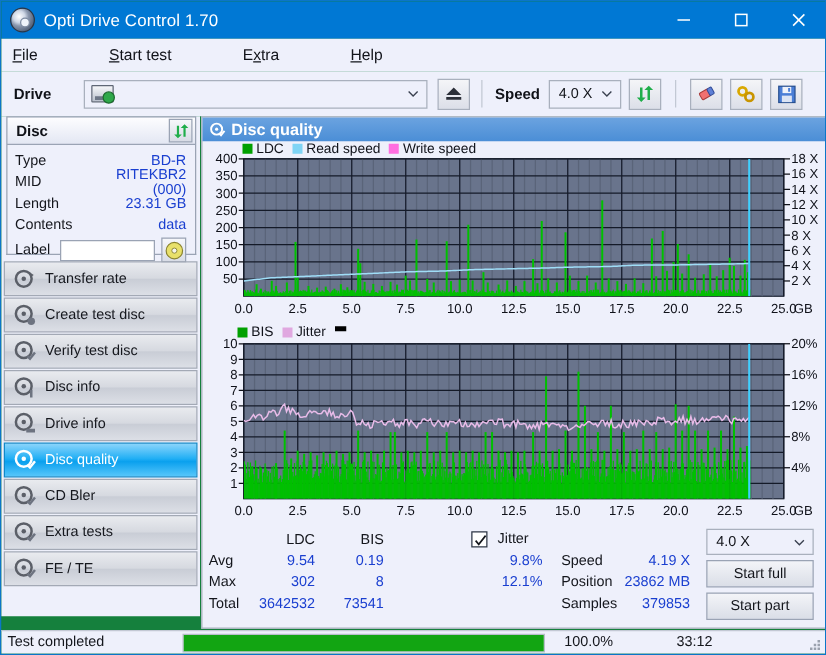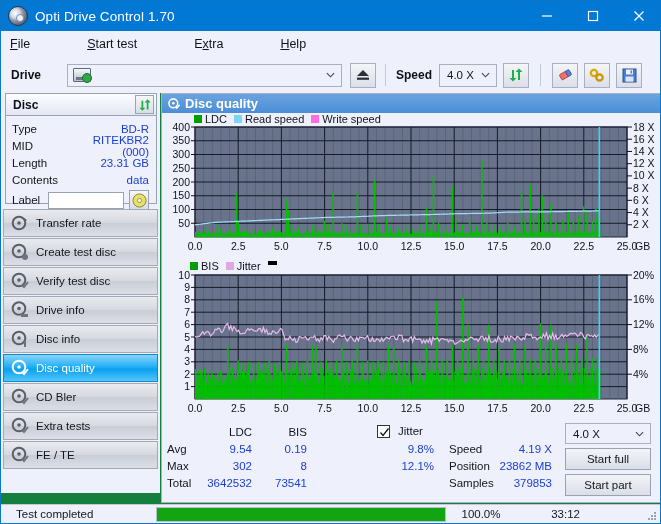--- a/index.html
+++ b/index.html
@@ -181,21 +181,20 @@
   #jitter-cb {
     position:absolute; width:13px; height:13px; background:#fff; border:1px solid #2b3345;
   }
   #jitter-cb svg { position:absolute; left:1px; top:1px; }
 
   
   #statusbar {
     position:absolute; left:0; top:503px; width:659px; height:19px;
     background:#eef0fb; display:flex; align-items:center;
     border-top:1px solid #c3c8d4;
-    padding-left:10px;
   }
   #status-text { font-size:11.5px; color:#14161c; margin-left:5px; width:140px; }
   #progress-wrap {
     width:290px; height:15px; background:#fff; border:1px solid #b7bdc9; position:relative;
   }
   #progress-fill { height:100%; background:#12a512; }
   #progress-pct { font-size:11.5px; color:#14161c; width:70px; text-align:center; }
   #elapsed { font-size:11.5px; color:#14161c; width:86px; text-align:right; padding-right:22px;}
   #grip { position:absolute; right:2px; bottom:1px; width:12px; height:12px;}
 
@@ -357,36 +356,36 @@
               <circle cx="9" cy="9" r="6.3" fill="none" stroke="#5b5f68" stroke-width="2"></circle>
               <circle cx="9" cy="9" r="1.8" fill="#5b5f68"></circle>
               <path d="M12 14 l2 2 4 -5" fill="none" stroke="#6d7380" stroke-width="2"></path>
             </svg>
         </span>
         <span>Verify test disc</span>
       </div>
       <div class="nav-btn">
         <span class="nav-ico">
           <svg width="20" height="20" viewBox="0 0 20 20">
+              <circle cx="9" cy="9" r="6.3" fill="none" stroke="#5b5f68" stroke-width="2"></circle>
+              <circle cx="9" cy="9" r="1.8" fill="#5b5f68"></circle>
+              <rect x="14" y="12" width="2" height="6" fill="#6d7380"></rect>
+            </svg>
+        </span>
+        <span>Disc info</span>
+      </div>
+      <div class="nav-btn">
+        <span class="nav-ico">
+          <svg width="20" height="20" viewBox="0 0 20 20">
               <circle cx="9" cy="8.5" r="6.3" fill="none" stroke="#5b5f68" stroke-width="2"></circle>
               <circle cx="9" cy="8.5" r="1.8" fill="#5b5f68"></circle>
               <rect x="11" y="14" width="7" height="3" fill="#6d7380"></rect>
             </svg>
         </span>
         <span>Drive info</span>
-      </div>
-      <div class="nav-btn">
-        <span class="nav-ico">
-          <svg width="20" height="20" viewBox="0 0 20 20">
-              <circle cx="9" cy="9" r="6.3" fill="none" stroke="#5b5f68" stroke-width="2"></circle>
-              <circle cx="9" cy="9" r="1.8" fill="#5b5f68"></circle>
-              <rect x="14" y="12" width="2" height="6" fill="#6d7380"></rect>
-            </svg>
-        </span>
-        <span>Disc info</span>
       </div>
       <div class="nav-btn active">
         <span class="nav-ico">
           <svg width="20" height="20" viewBox="0 0 20 20">
               <circle cx="9" cy="9" r="6.3" fill="none" stroke="#ffffff" stroke-width="2"></circle>
               <circle cx="9" cy="9" r="1.8" fill="#ffffff"></circle>
               <path d="M12 14 l2 2 4 -5" fill="none" stroke="#ffffff" stroke-width="2"></path>
             </svg>
         </span>
         <span>Disc quality</span>

